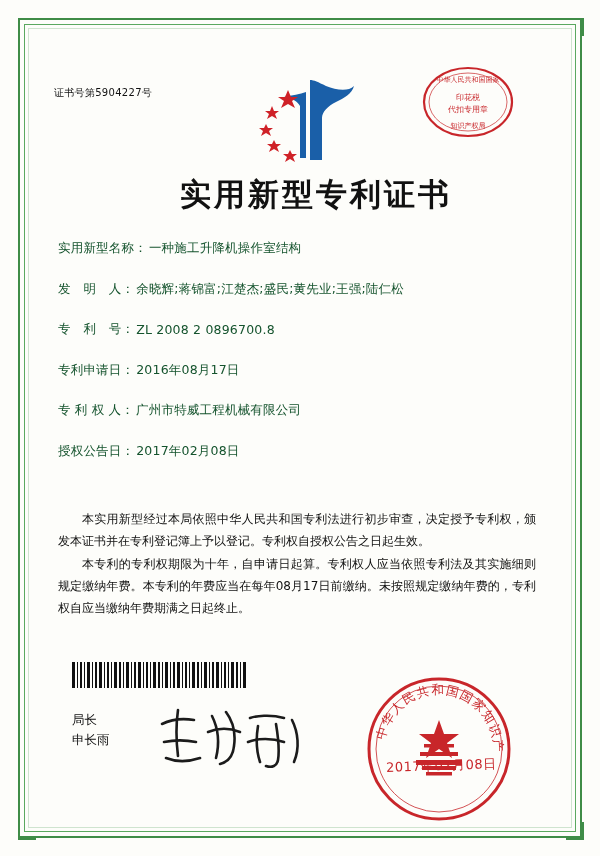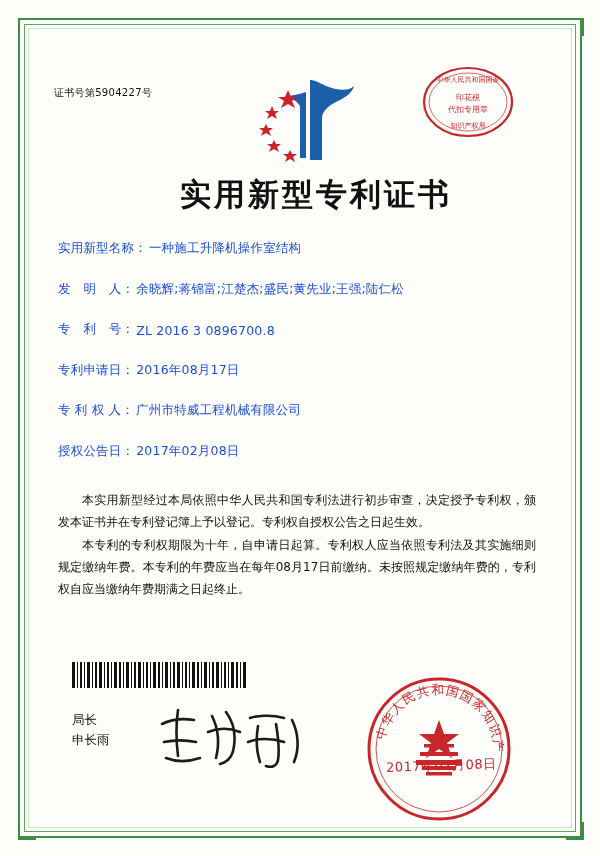--- a/index.html
+++ b/index.html
@@ -105,39 +105,39 @@
 
   
   .fields {
     position: absolute;
     left: 24px;
     top: 206px;
     width: 486px;
   }
   .field-row {
     display: flex;
-    align-items: flex-end;
+    align-items: center;
     margin-bottom: 23.5px;
     font-size: 12.5px;
-    color: #1d4ed8;
+    color: #14532d;
   }
   .field-label {
     white-space: nowrap;
     letter-spacing: 0.2px;
   }
   .field-value {
     margin-left: 2px;
     letter-spacing: 0.2px;
   }
 
   
   .body-text {
     position: absolute;
     left: 24px;
-    top: 455px;
+    top: 474px;
     width: 478px;
     font-size: 12px;
     line-height: 22px;
     color: #111;
     text-align: justify;
     font-family: "DejaVu Sans", "Liberation Sans", sans-serif;
   }
   .body-text p {
     margin: 0 0 1px 0;
     text-indent: 24px;
@@ -249,21 +249,21 @@
       <div class="field-row">
         <span class="field-label">实用新型名称：</span>
         <span class="field-value">一种施工升降机操作室结构</span>
       </div>
       <div class="field-row">
         <span class="field-label">发　明　人：</span>
         <span class="field-value">余晓辉;蒋锦富;江楚杰;盛民;黄先业;王强;陆仁松</span>
       </div>
       <div class="field-row">
         <span class="field-label">专　利　号：</span>
-        <span class="field-value">ZL 2016 3 0896700.8</span>
+        <span class="field-value">ZL 2008 2 0896700.8</span>
       </div>
       <div class="field-row">
         <span class="field-label">专利申请日：</span>
         <span class="field-value">2016年08月17日</span>
       </div>
       <div class="field-row">
         <span class="field-label">专 利 权 人：</span>
         <span class="field-value">广州市特威工程机械有限公司</span>
       </div>
       <div class="field-row">

